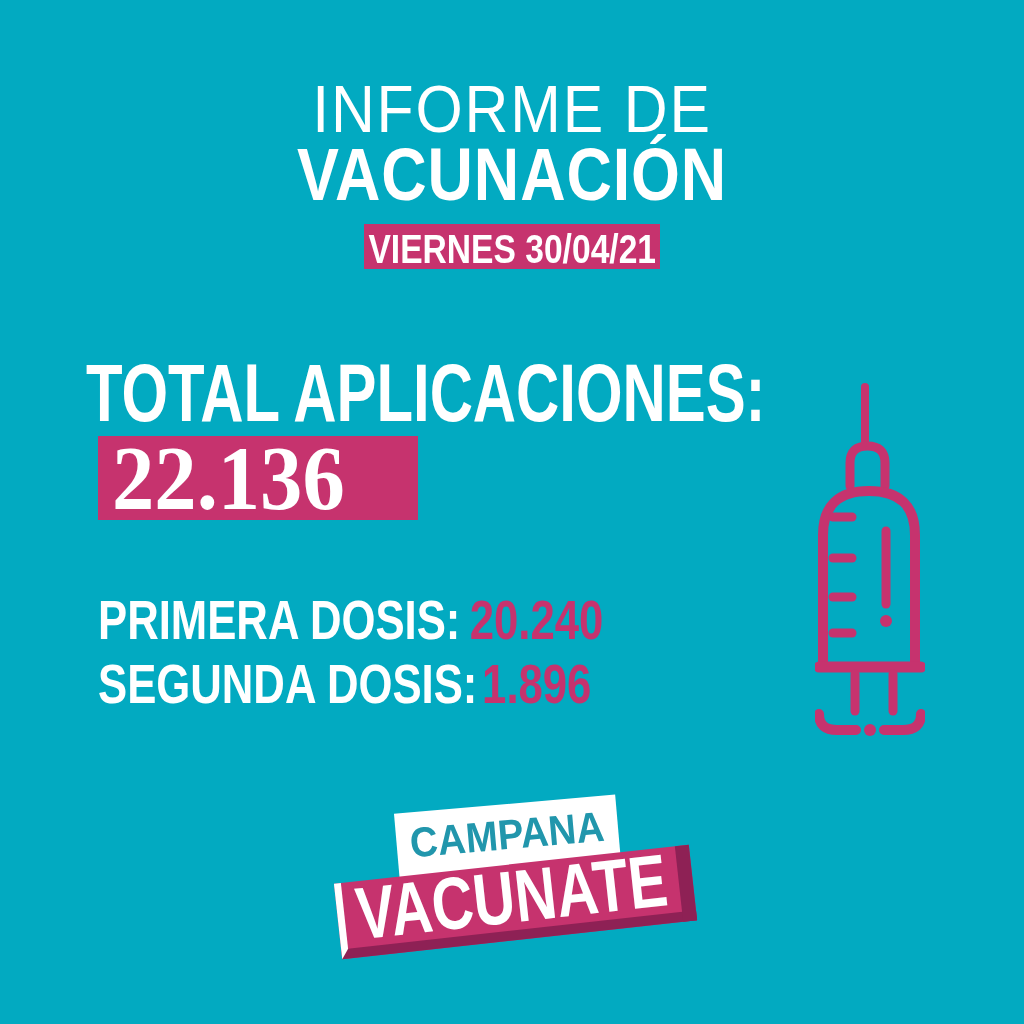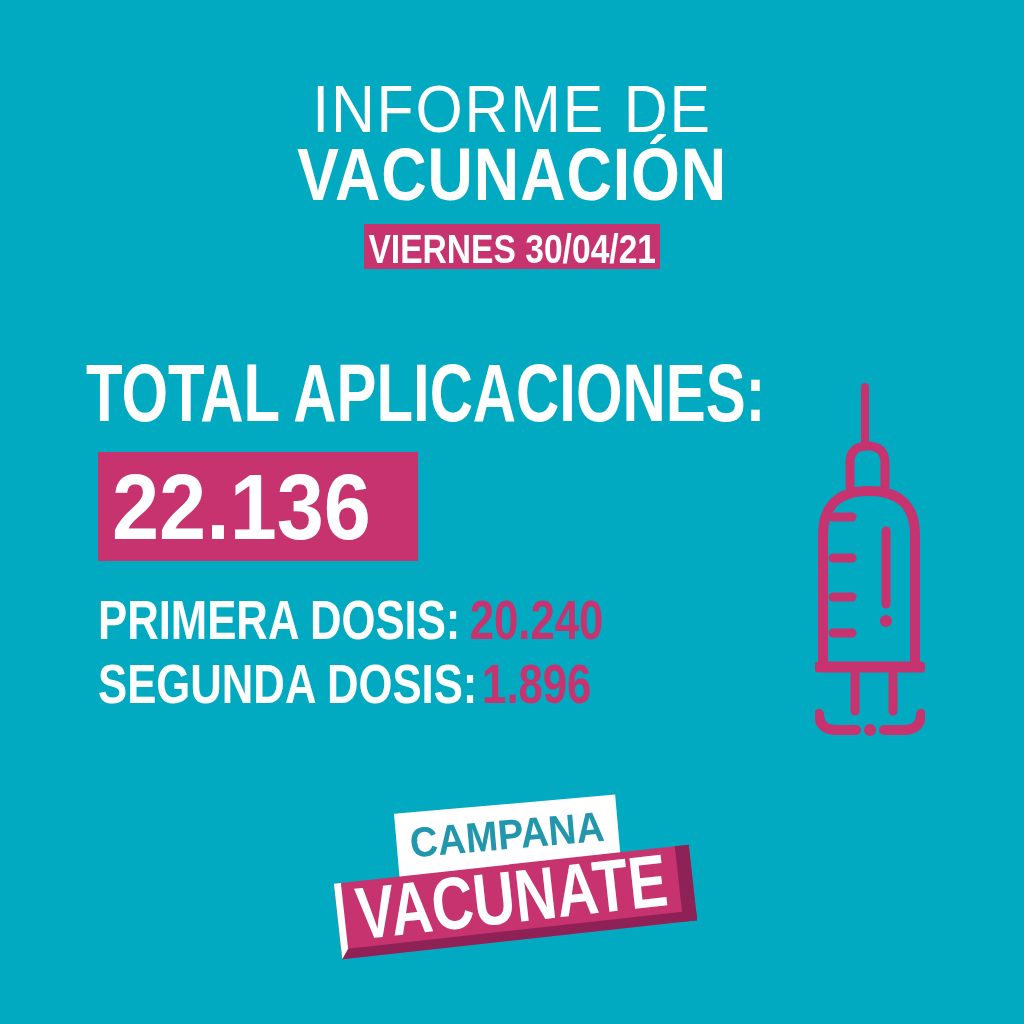--- a/index.html
+++ b/index.html
@@ -65,25 +65,26 @@
     color: #ffffff;
     font-size: 82px;
     font-weight: bold;
     line-height: 1;
     transform: scaleX(0.73);
     transform-origin: left top;
     white-space: nowrap;
   }
   .total-box {
     position: absolute;
-    left: 98px; top: 452px;
-    width: 320px; height: 109px;
+    left: 98px; top: 436px;
+    width: 320px; height: 84px;
     background: #c6336e;
     display: flex;
     align-items: center;
+    font-family: Liberation Serif, serif;
   }
   .total-box span {
     margin-left: 14px;
     color: #ffffff;
     font-size: 92px;
     font-weight: bold;
     line-height: 1;
     transform: scaleX(0.92);
     transform-origin: left center;
     white-space: nowrap;

